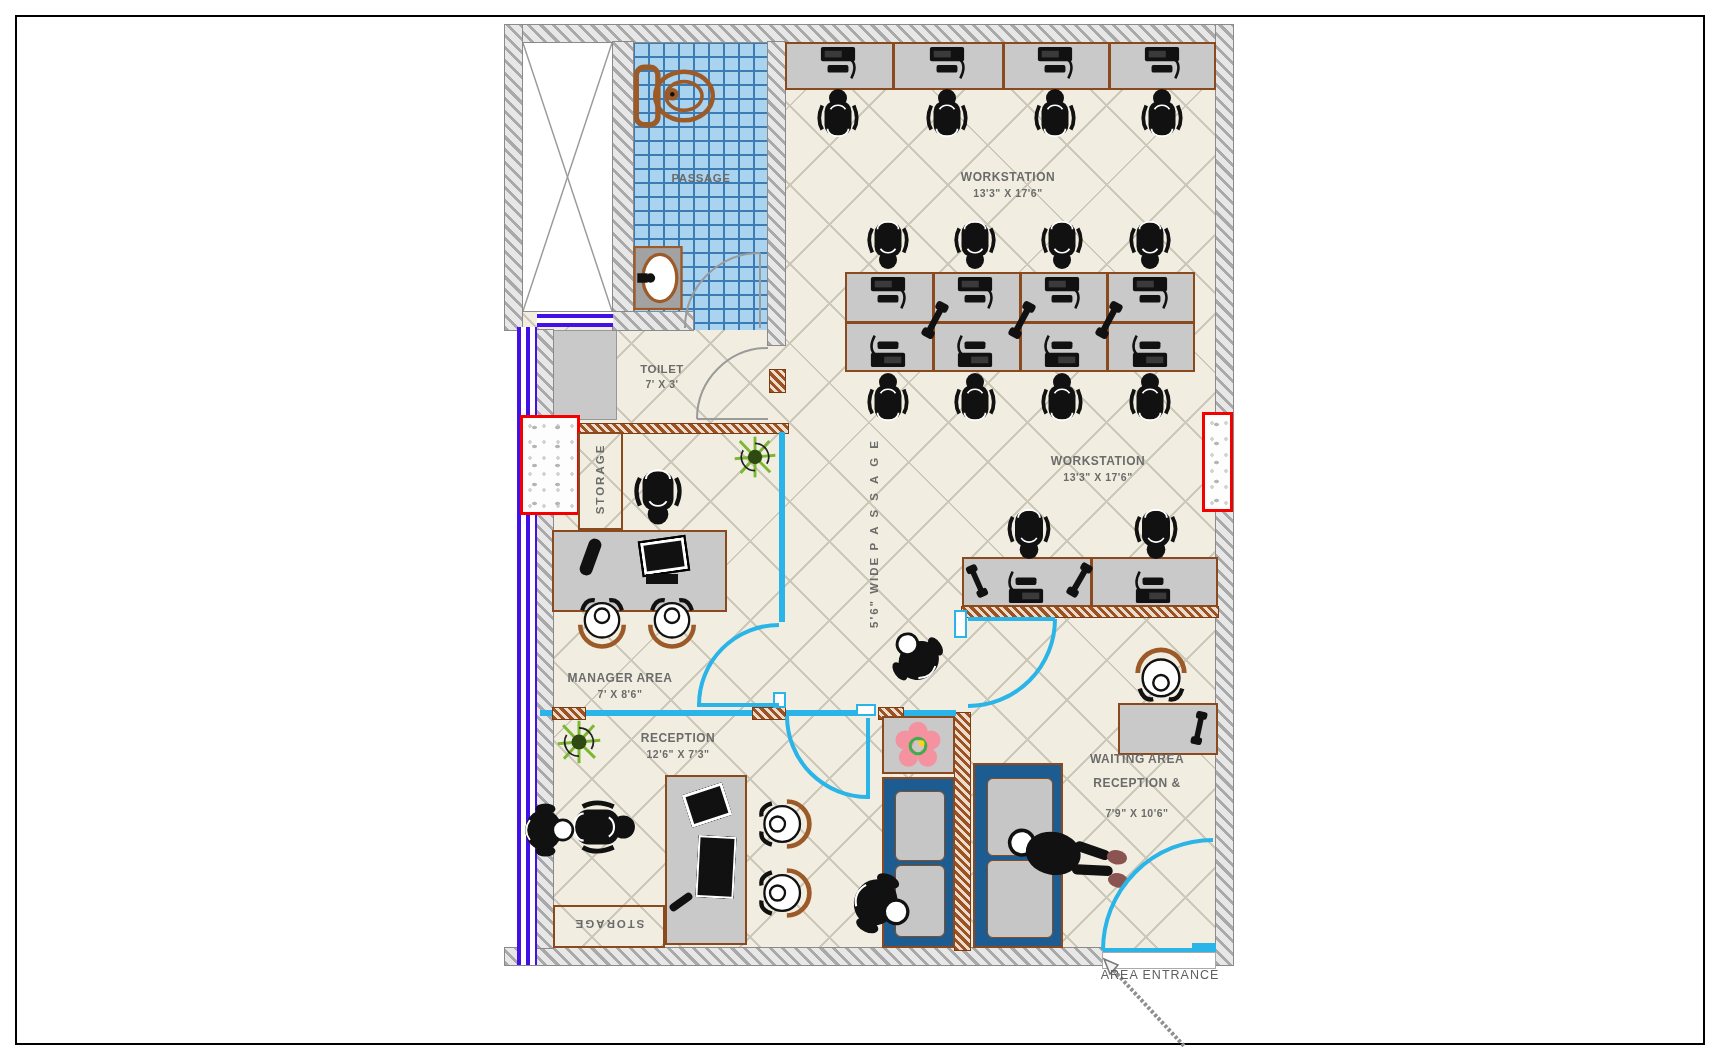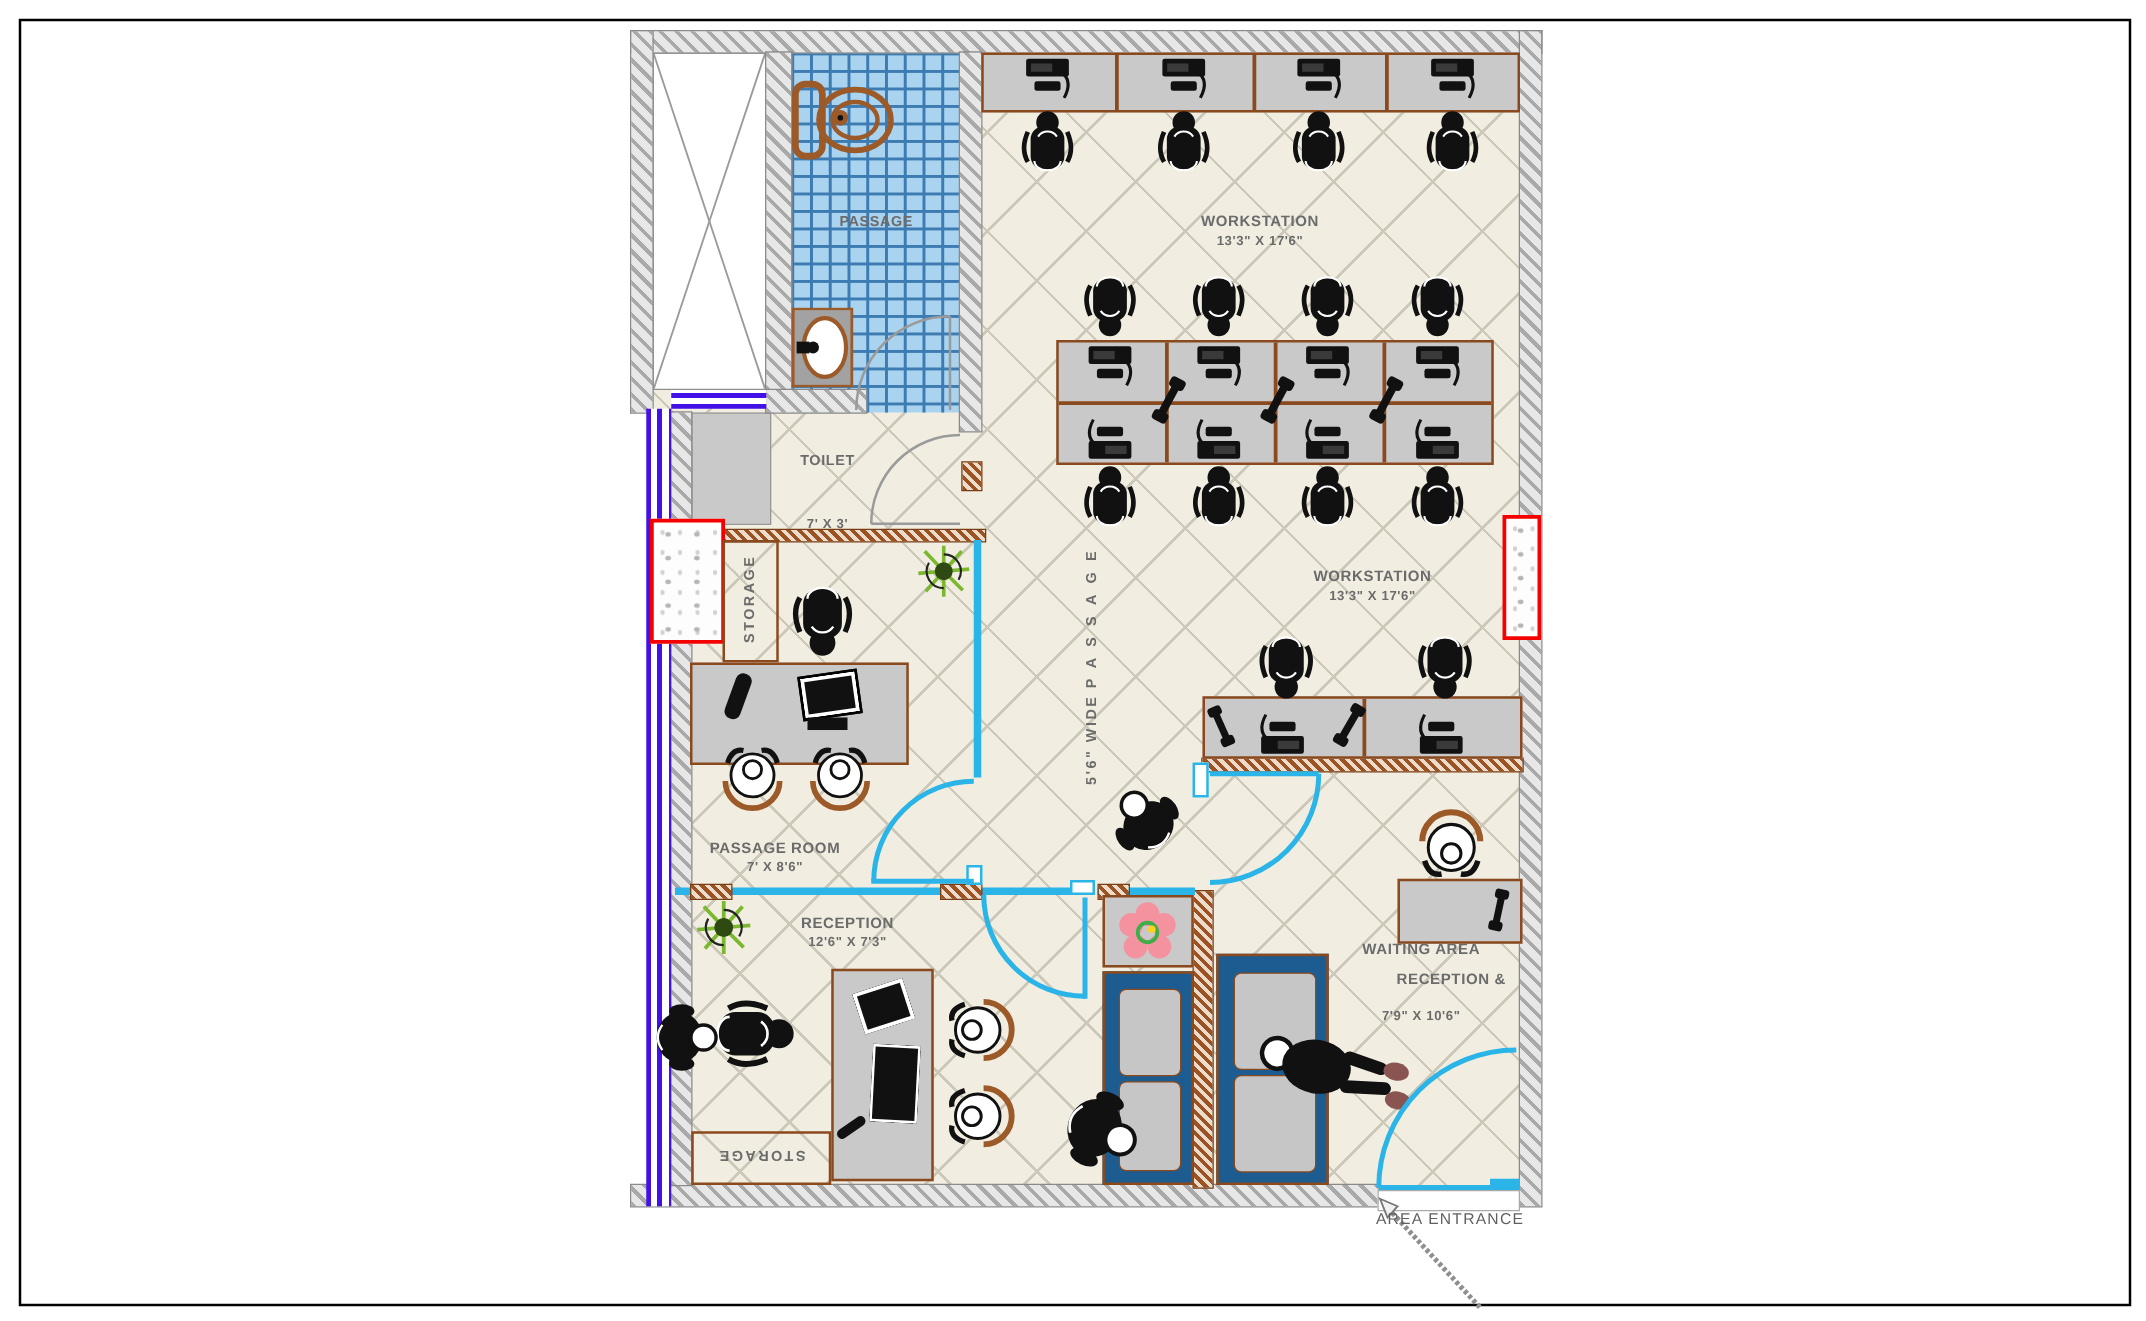--- a/index.html
+++ b/index.html
@@ -426,37 +426,37 @@
       <path d="M1104,959 L1118,965 L1110,974 Z" fill="#f2f2f2" stroke="#777" stroke-width="1.5"></path>
     </g>
   </svg>
 
   <div class="lab" style="left:701px;top:178px;font-size:11.5px;">PASSAGE</div>
 
   <div class="lab" style="left:1008px;top:177px;">WORKSTATION</div>
   <div class="lab dim" style="left:1008px;top:193px;">13'3" X 17'6"</div>
 
   <div class="lab" style="left:662px;top:369px;font-size:11.5px;">TOILET</div>
-  <div class="lab dim" style="left:662px;top:384px;margin-top:35px;">7' X 3'</div>
+  <div class="lab dim" style="left:662px;top:384px;">7' X 3'</div>
 
   <div class="vtext" style="left:540px;top:473px;width:120px;letter-spacing:2px;transform:rotate(-90deg);">STORAGE</div>
 
   <div class="lab" style="left:1098px;top:461px;">WORKSTATION</div>
   <div class="lab dim" style="left:1098px;top:477px;">13'3" X 17'6"</div>
 
   <div class="vtext" style="left:734px;top:524px;width:280px;transform:rotate(-90deg);">
     <span style="letter-spacing:2px;">5'6" WIDE </span><span style="letter-spacing:9px;">PASSAGE</span>
   </div>
 
-  <div class="lab" style="left:620px;top:678px;">PASSAGE ROOM</div>
+  <div class="lab" style="left:620px;top:678px;">MANAGER AREA</div>
   <div class="lab dim" style="left:620px;top:694px;">7' X 8'6"</div>
 
   <div class="lab" style="left:678px;top:738px;">RECEPTION</div>
   <div class="lab dim" style="left:678px;top:754px;">12'6" X 7'3"</div>
 
-  <div class="lab" style="left:1161px;top:783px;">RECEPTION &amp;</div>
+  <div class="lab" style="left:1137px;top:783px;">RECEPTION &amp;</div>
   <div class="lab" style="left:1137px;top:759px;">WAITING AREA</div>
   <div class="lab dim" style="left:1137px;top:813px;">7'9" X 10'6"</div>
 
   <div class="vtext" style="left:549px;top:918px;width:120px;letter-spacing:2px;transform:rotate(180deg);">STORAGE</div>
 
   <div class="lab" style="left:1160px;top:975px;font-size:12.5px;letter-spacing:1px;font-weight:normal;color:#5f5f5f;">AREA ENTRANCE</div>
 </div>
 
 </body></html>

